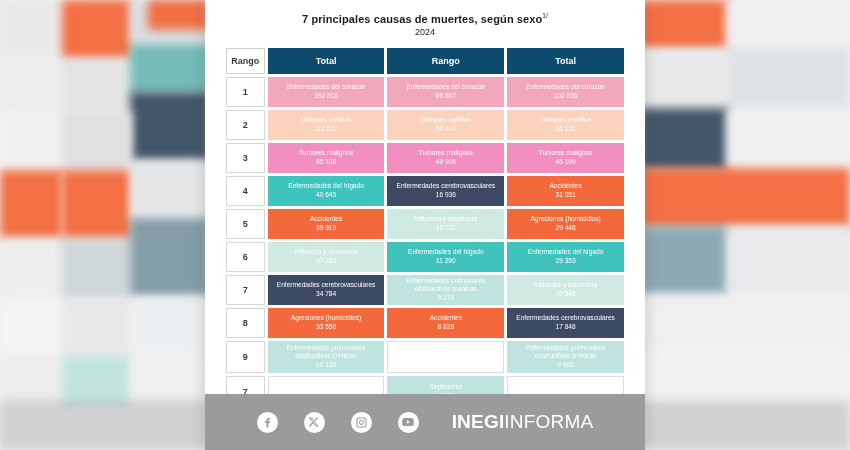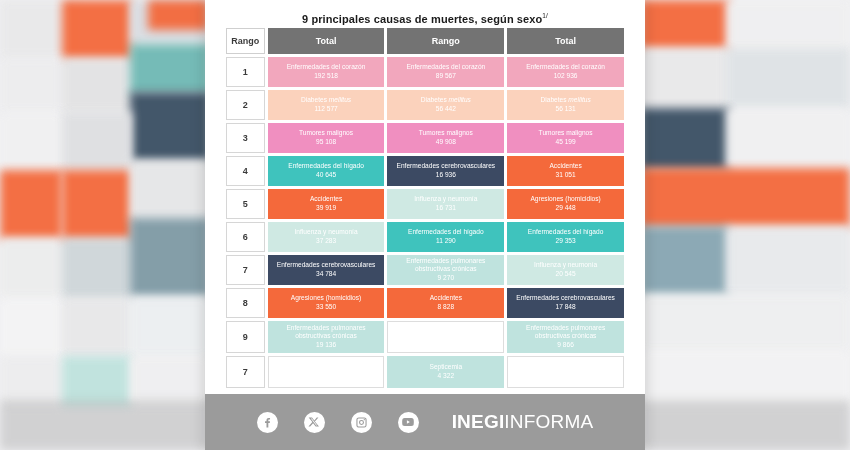--- a/index.html
+++ b/index.html
@@ -21,21 +21,21 @@
   }
   .title{
     text-align:center;font-size:11px;font-weight:bold;color:#1b1b1b;
     margin:12px 0 0 0;letter-spacing:.1px;
   }
   .title sup{font-size:6.5px;font-weight:normal;vertical-align:super;}
   .year{text-align:center;font-size:9px;color:#1b1b1b;margin:2px 0 8px 0;}
 
   table.main{border-collapse:separate;border-spacing:3px;margin:0 auto;width:404px;}
   table.main th{
-    background:#737373;color:#ffffff;font-size:9px;font-weight:bold;
+    background:#0c4a6e;color:#ffffff;font-size:9px;font-weight:bold;
     height:22px;text-align:center;vertical-align:middle;
   }
   table.main th.rango{background:#ffffff;color:#3b3b3b;border:1px solid #cfcfcf;}
   td.rank{
     width:36px;background:#ffffff;border:1px solid #d6d6d6;color:#3b3b3b;
     font-size:9px;font-weight:bold;text-align:center;vertical-align:middle;
   }
   td.cell{
     width:120px;height:26px;text-align:center;vertical-align:middle;
     font-size:6.6px;line-height:1.25;color:#ffffff;padding:2px 3px;
@@ -114,22 +114,23 @@
   <div class="blk" style="left:640px;top:226px;width:90px;height:70px;background:#87a6b2;"></div>
   <div class="blk" style="left:726px;top:226px;width:124px;height:70px;background:#e8eaec;"></div>
   <div class="blk" style="left:640px;top:294px;width:210px;height:58px;background:#eeeff0;"></div>
   <div class="blk" style="left:640px;top:350px;width:210px;height:56px;background:#f3f3f4;"></div>
   <div class="blk" style="left:640px;top:400px;width:210px;height:50px;background:#9b9b9b;opacity:.35;"></div>
 </div>
 
 <div id="card">
 
   <div class="title">
-    <span>9 principales causas de muertes, según sexo</span><sup>1/</sup>
+    <span>7 principales causas de muertes, según sexo</span><sup>1/</sup>
   </div>
+  <div class="year">2024</div>
 
   <table class="main">
     <thead>
       <tr>
         <th class="rango">Rango</th>
         <th>Total</th>
         <th>Rango</th>
         <th>Total</th>
       </tr>
     </thead>

